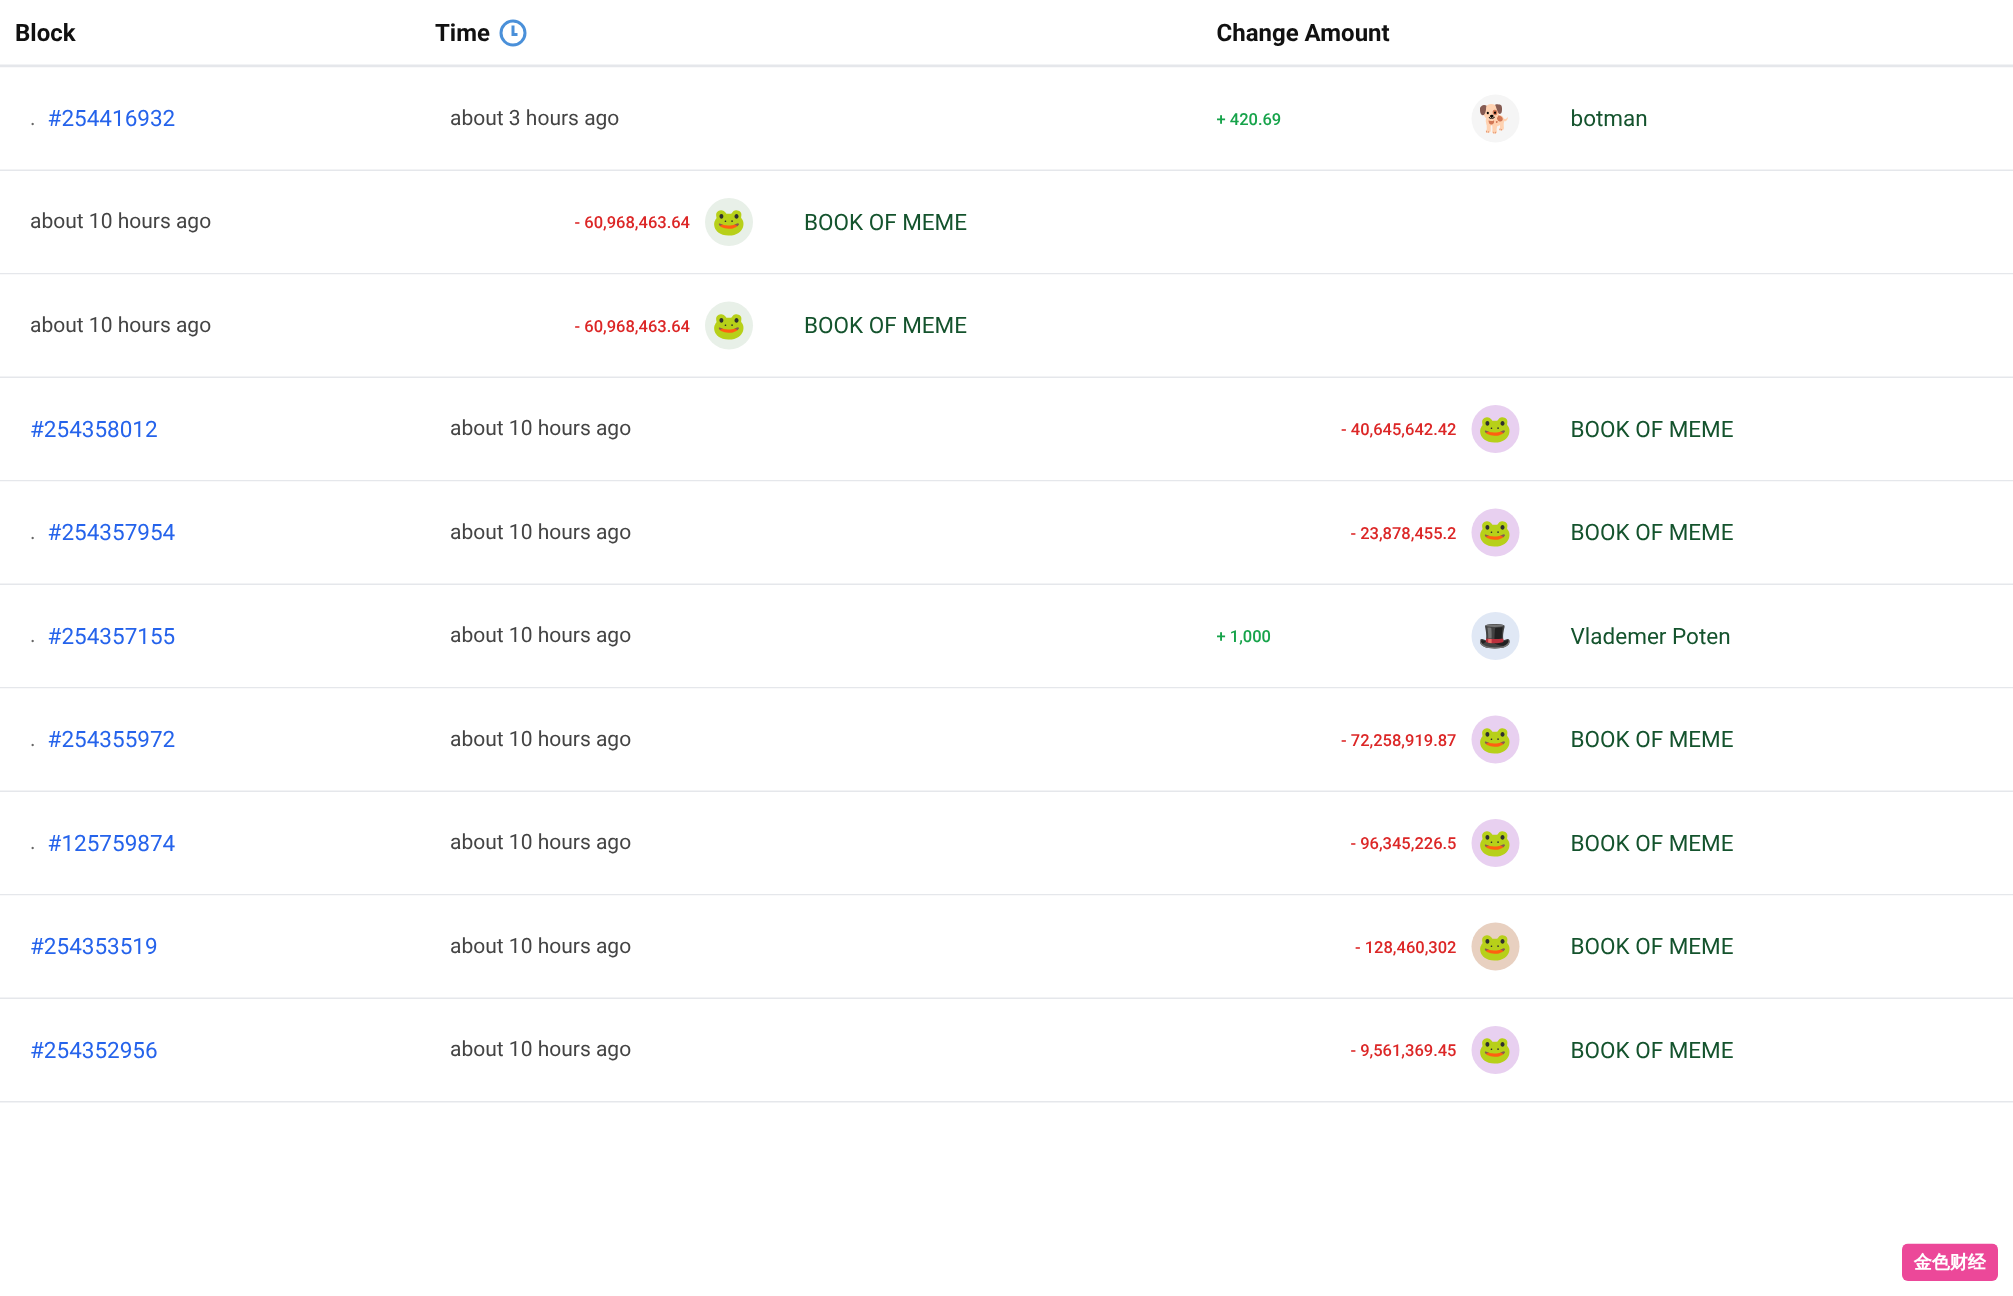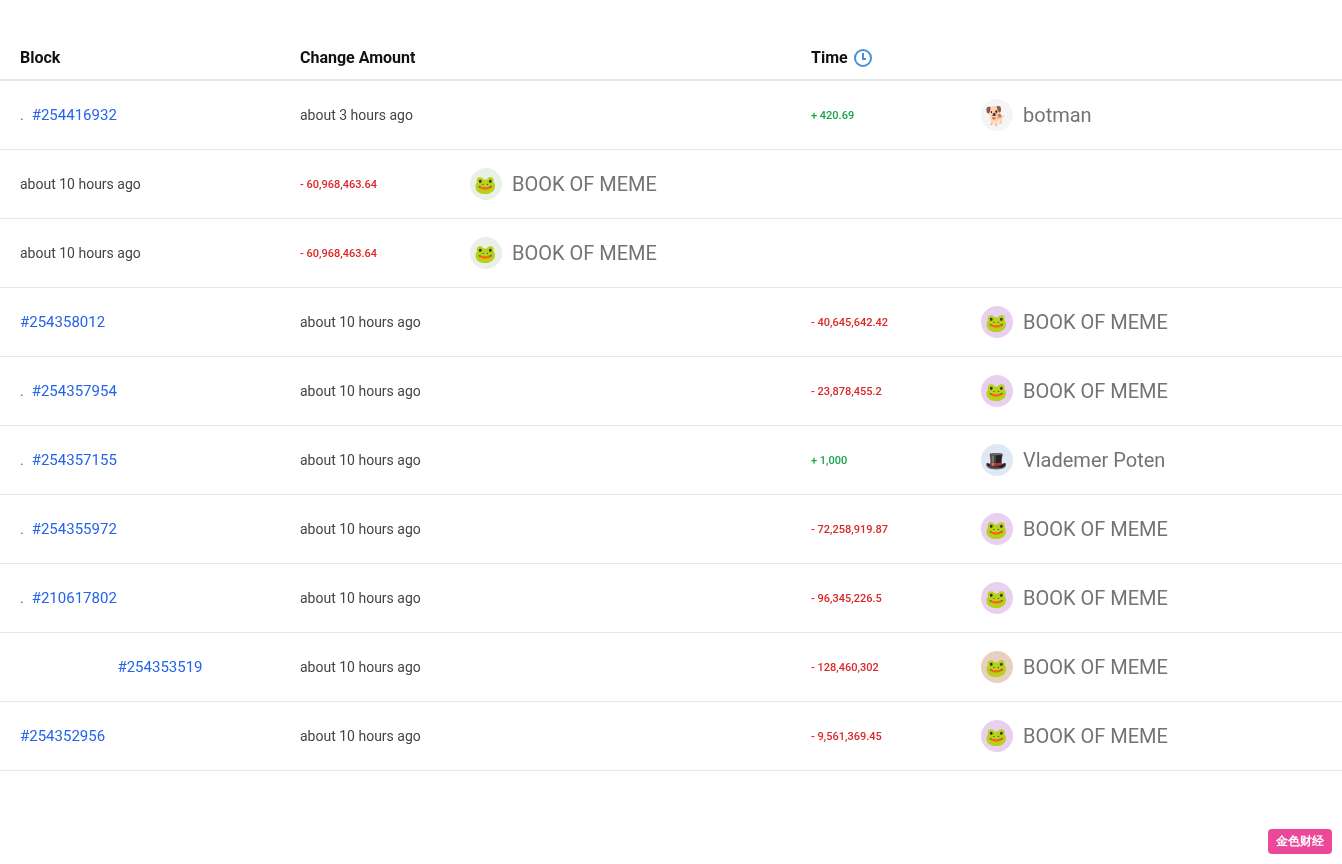--- a/index.html
+++ b/index.html
@@ -17,24 +17,23 @@
 
     .table-container {
       width: 1342px;
       min-height: 864px;
       background: #fff;
     }
 
     .table-header {
       display: grid;
       grid-template-columns: 280px 1fr 1fr;
-      padding: 12px 20px;
+      padding: 12px 10px;
       border-bottom: 2px solid #e5e7eb;
       background: #fff;
-      margin-top: 36px;
     }
 
     .table-header .col-header {
       font-weight: 700;
       font-size: 16px;
       color: #111;
       display: flex;
       align-items: center;
       gap: 6px;
     }
@@ -103,38 +102,40 @@
       font-weight: 500;
       min-width: 160px;
     }
 
     .change-amount.positive {
       color: #16a34a;
     }
 
     .change-amount.negative {
       color: #dc2626;
+      text-align: right;
     }
 
     .token-icon {
       width: 32px;
       height: 32px;
       border-radius: 50%;
       display: flex;
       align-items: center;
       justify-content: center;
       font-size: 18px;
       overflow: hidden;
       flex-shrink: 0;
     }
 
     .token-name {
-      font-size: 20px;
-      color: #737373;
+      font-size: 15px;
+      color: #14532d;
       font-weight: 400;
+      margin-left: 24px;
     }
 
     .dot-prefix {
       color: #666;
       font-size: 14px;
       padding-right: 4px;
     }
 
     
     .watermark {
@@ -153,25 +154,25 @@
 </head>
 <body>
 
 <div class="table-container">
 
   <div class="table-header">
     <div class="col-header">
       <span>Block</span>
     </div>
     <div class="col-header">
-      <span>Change Amount</span>
-    </div>
-    <div class="col-header">
       <span>Time</span>
       <span class="clock-icon"></span>
+    </div>
+    <div class="col-header">
+      <span>Change Amount</span>
     </div>
   </div>
 
   <div id="table-body">
       <div class="table-row">
         <div style="display: flex; align-items: center; gap: 4px;">
           <span class="dot-prefix">.</span>
           <a class="block-link" href="#">#254416932</a>
         </div>
         <div class="time-cell">about 3 hours ago</div>
@@ -240,31 +241,31 @@
         <div class="time-cell">about 10 hours ago</div>
         <div class="change-cell">
           <span class="change-amount negative">- 72,258,919.87</span>
           <div class="token-icon" style="background: rgb(232, 208, 240);">🐸</div>
           <span class="token-name">BOOK OF MEME</span>
         </div>
       </div>
       <div class="table-row">
         <div style="display: flex; align-items: center; gap: 4px;">
           <span class="dot-prefix">.</span>
-          <a class="block-link" href="#">#210617802</a>
+          <a class="block-link" href="#">#125759874</a>
         </div>
         <div class="time-cell">about 10 hours ago</div>
         <div class="change-cell">
           <span class="change-amount negative">- 96,345,226.5</span>
           <div class="token-icon" style="background: rgb(232, 208, 240);">🐸</div>
           <span class="token-name">BOOK OF MEME</span>
         </div>
       </div>
       <div class="table-row">
-        <div style="display: flex; align-items: center; gap: 4px; justify-content: center;">
+        <div style="display: flex; align-items: center; gap: 4px;">
           <a class="block-link" href="#">#254353519</a>
         </div>
         <div class="time-cell">about 10 hours ago</div>
         <div class="change-cell">
           <span class="change-amount negative">- 128,460,302</span>
           <div class="token-icon" style="background: rgb(232, 208, 192);">🐸</div>
           <span class="token-name">BOOK OF MEME</span>
         </div>
       </div>
       <div class="table-row">

